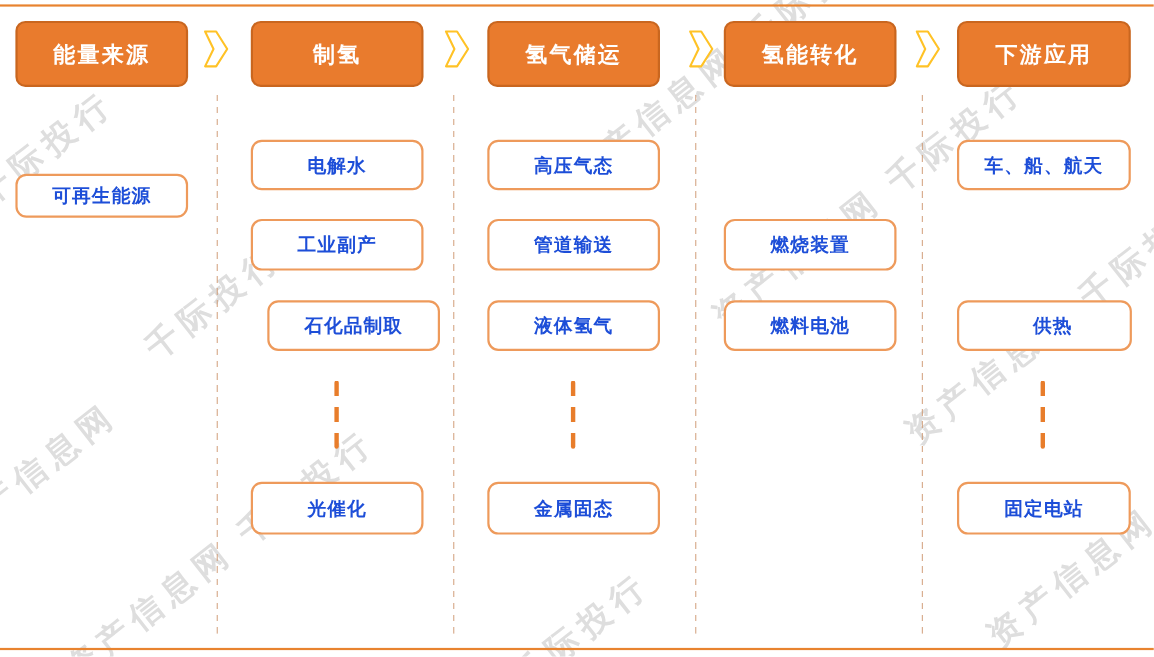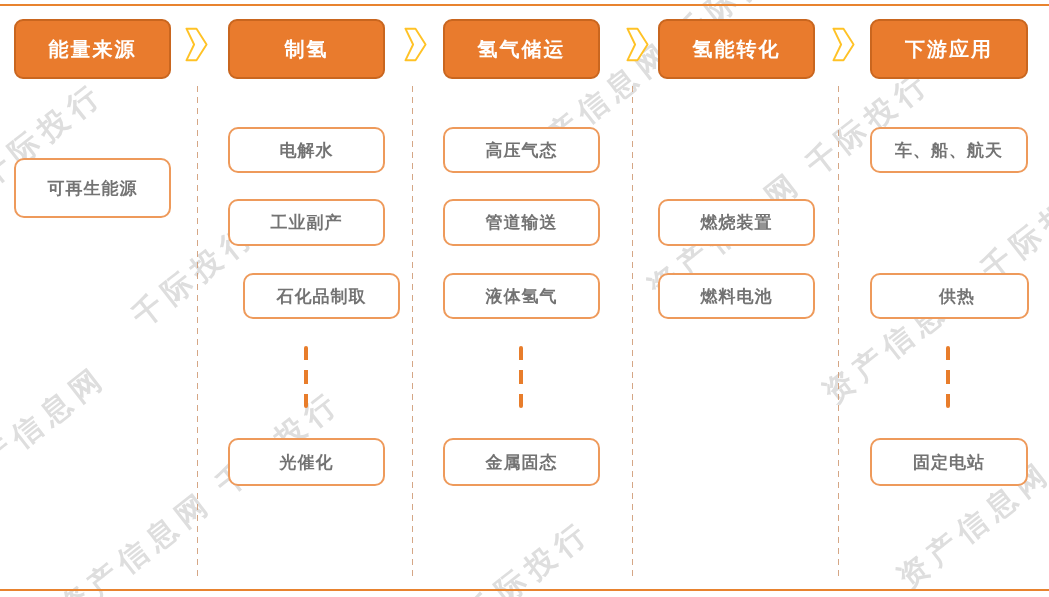--- a/index.html
+++ b/index.html
@@ -11,21 +11,21 @@
   .stage{
     position:absolute;height:60px;box-sizing:border-box;z-index:2;
     background:#E97B2D;border:2px solid #C9661F;border-radius:9px;
     display:flex;align-items:center;justify-content:center;
     color:#ffffff;font-weight:bold;font-size:20px;letter-spacing:2px;
   }
   .item{
     position:absolute;box-sizing:border-box;z-index:2;
     background:#ffffff;border:2px solid #EE9A5B;border-radius:10px;
     display:flex;align-items:center;justify-content:center;
-    color:#737373;font-weight:bold;font-size:17px;letter-spacing:1px;
+    color:#1d4ed8;font-weight:bold;font-size:17px;letter-spacing:1px;
   }
   .sep{
     position:absolute;top:86px;height:490px;width:1px;z-index:1;opacity:.85;
     background:repeating-linear-gradient(to bottom,#CE9770 0 6px,rgba(0,0,0,0) 6px 11px);
   }
   .conn{
     position:absolute;width:4px;height:62px;top:346px;z-index:2;border-radius:2px;
     background:repeating-linear-gradient(to bottom,#E87D2B 0 14px,rgba(0,0,0,0) 14px 24px);
   }
   .flow-arrow{position:absolute;top:27px;width:23px;height:35px;z-index:2;}
@@ -70,21 +70,21 @@
   <svg class="flow-arrow" style="left:404px;" viewBox="0 0 24 36">
     <polygon points="1.5,1.5 12,1.5 22.5,18 12,34.5 1.5,34.5 9.5,18" fill="#ffffff" stroke="#FFC226" stroke-width="2" stroke-linejoin="round"></polygon>
   </svg>
   <svg class="flow-arrow" style="left:626px;" viewBox="0 0 24 36">
     <polygon points="1.5,1.5 12,1.5 22.5,18 12,34.5 1.5,34.5 9.5,18" fill="#ffffff" stroke="#FFC226" stroke-width="2" stroke-linejoin="round"></polygon>
   </svg>
   <svg class="flow-arrow" style="left:832px;" viewBox="0 0 24 36">
     <polygon points="1.5,1.5 12,1.5 22.5,18 12,34.5 1.5,34.5 9.5,18" fill="#ffffff" stroke="#FFC226" stroke-width="2" stroke-linejoin="round"></polygon>
   </svg>
 
-  <div class="item" style="left:14px;top:158px;width:157px;height:60px;">可再生能源</div>
+  <div class="item" style="left:14px;top:158px;width:157px;height:40px;">可再生能源</div>
 
   <div class="item" style="left:228px;top:127px;width:157px;height:46px;">电解水</div>
   <div class="item" style="left:228px;top:199px;width:157px;height:47px;">工业副产</div>
   <div class="item" style="left:228px;top:273px;width:157px;height:46px;margin-left:15px;">石化品制取</div>
   <div class="conn" style="left:304px;"></div>
   <div class="item" style="left:228px;top:438px;width:157px;height:48px;">光催化</div>
 
   <div class="item" style="left:443px;top:127px;width:157px;height:46px;">高压气态</div>
   <div class="item" style="left:443px;top:199px;width:157px;height:47px;">管道输送</div>
   <div class="item" style="left:443px;top:273px;width:157px;height:46px;">液体氢气</div>

